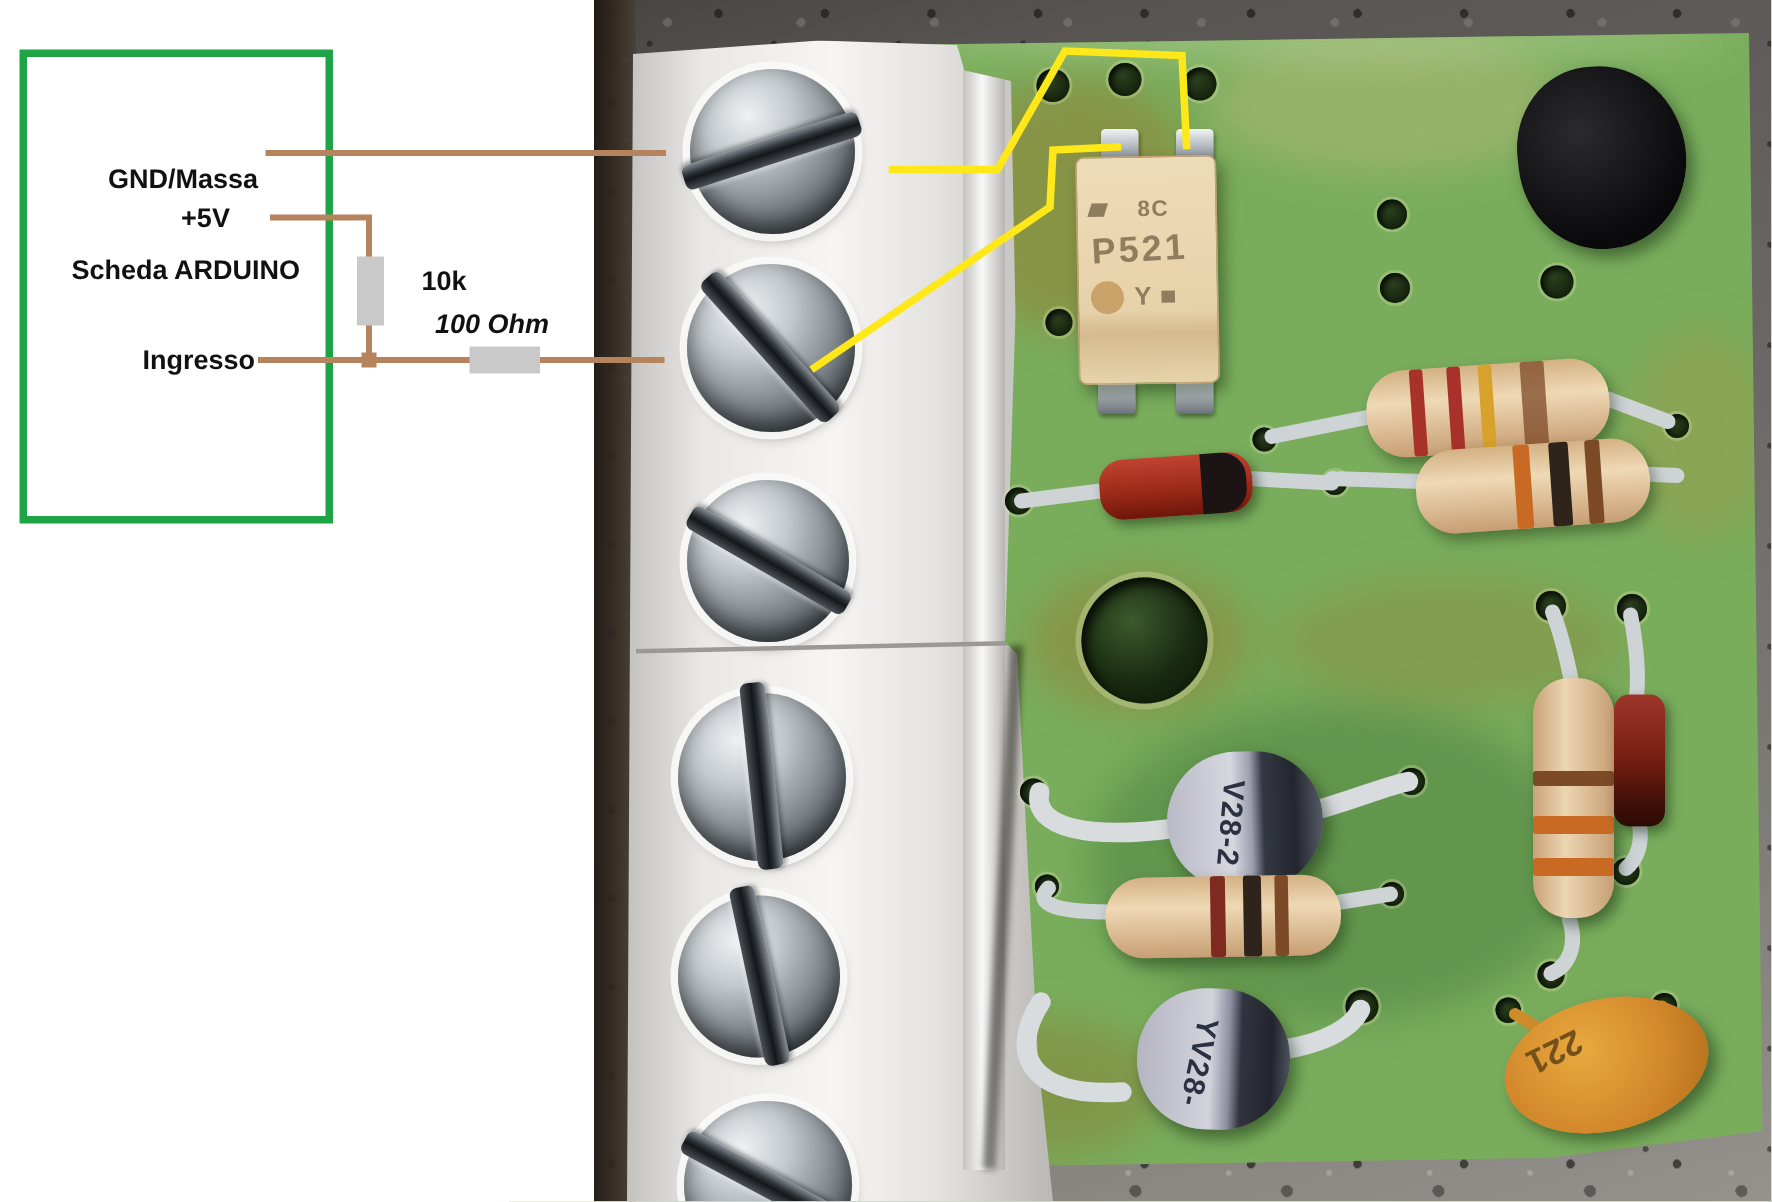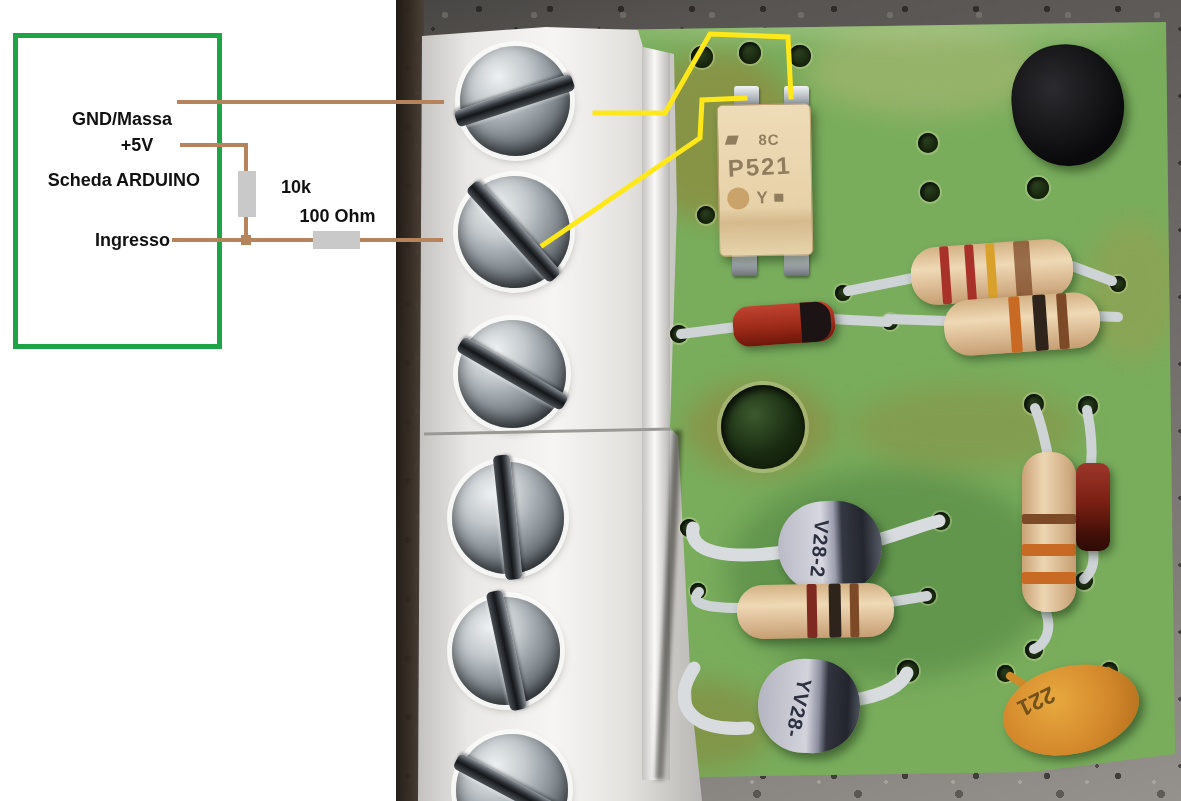--- a/index.html
+++ b/index.html
@@ -238,16 +238,16 @@
 
   <div class="abs dlabel" style="left:22px;top:169px;width:178px;text-align:right;">Scheda ARDUINO</div>
 
   <div class="abs rbody" style="left:238px;top:171px;width:18px;height:46px;"></div>
   <div class="abs dlabel" style="left:262px;top:176px;margin-left:19px;">10k</div>
 
   <div class="abs dlabel" style="left:78px;top:229px;width:92px;text-align:right;">Ingresso</div>
   <div class="abs wire" style="left:172px;top:238px;width:271px;height:4px;"></div>
   <div class="abs wire" style="left:241px;top:235px;width:10px;height:10px;"></div>
 
-  <div class="abs dlabel" style="left:290px;top:205px;width:95px;text-align:center;">100 Ohm</div>
+  <div class="abs dlabel" style="left:290px;top:205px;width:95px;text-align:left;font-style:italic;">100 Ohm</div>
   <div class="abs rbody" style="left:313px;top:231px;width:47px;height:18px;"></div>
 
 </div>
 
 </body></html>

